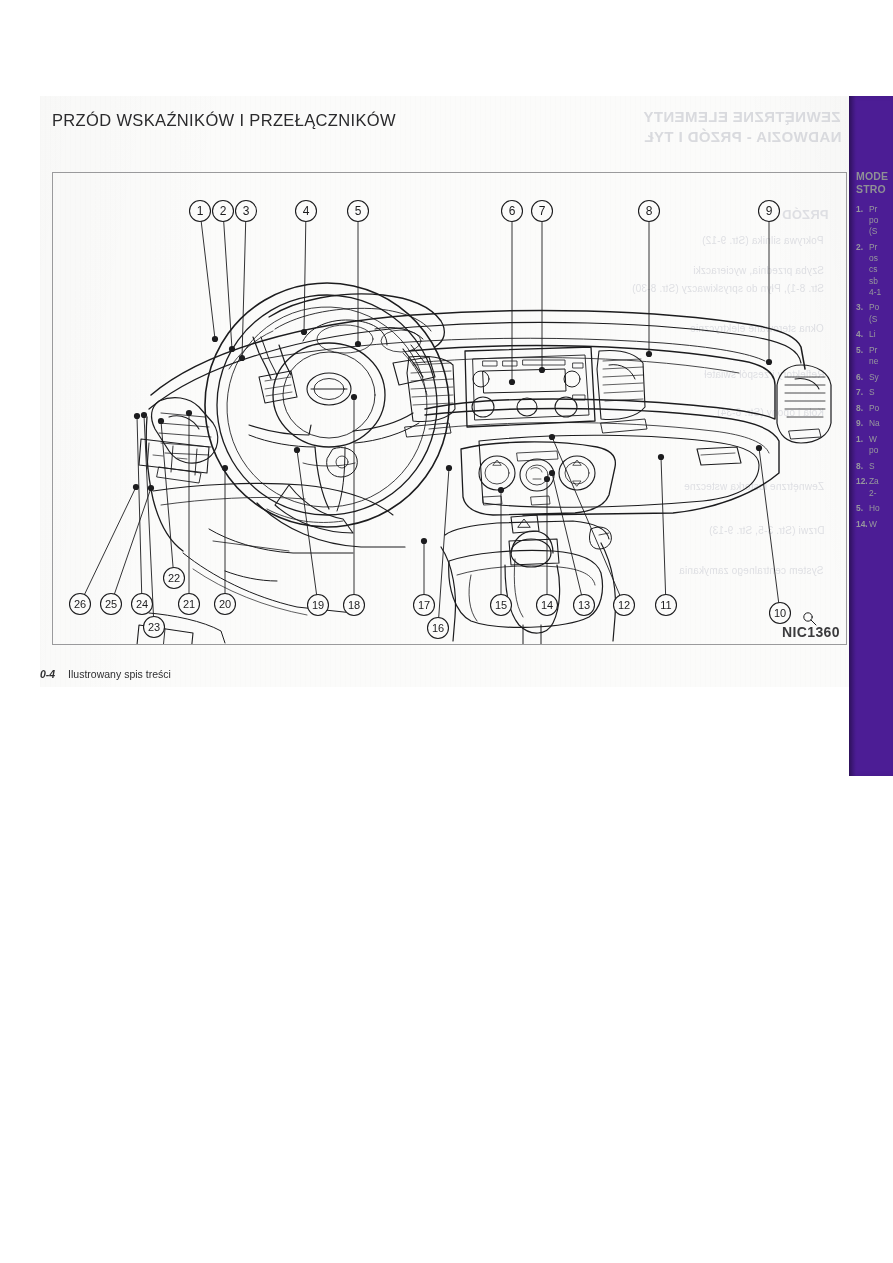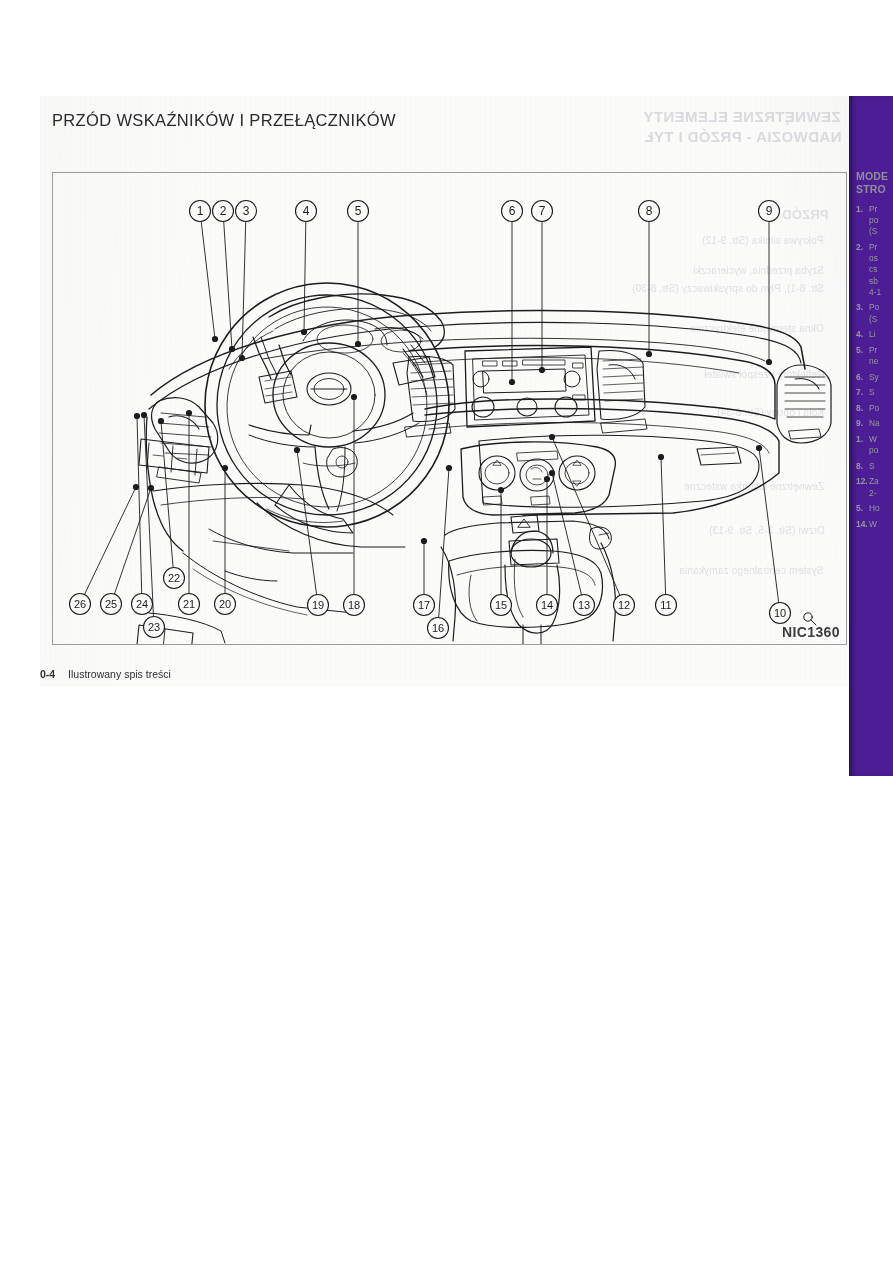--- a/index.html
+++ b/index.html
@@ -73,21 +73,21 @@
     position:absolute;right:6px;bottom:4px;
     font-size:14px;font-weight:bold;color:#3b3b3d;letter-spacing:.4px;
   }
   svg.art{position:absolute;left:0;top:0;}
 
   
   .footer{
     position:absolute;left:40px;top:668px;white-space:nowrap;
     font-size:10.5px;color:#2e2e30;
   }
-  .footer .pno{font-weight:bold;margin-right:10px;}
+  .footer .pno{font-weight:bold;margin-right:10px;font-style:italic;}
   .footer .ftxt{font-weight:normal;}
 
   
   .ghost{
     position:absolute;color:#dedfe3;white-space:nowrap;
     transform:scaleX(-1);pointer-events:none;user-select:none;
     font-size:10px;letter-spacing:.2px;
   }
 </style>
 </head>

